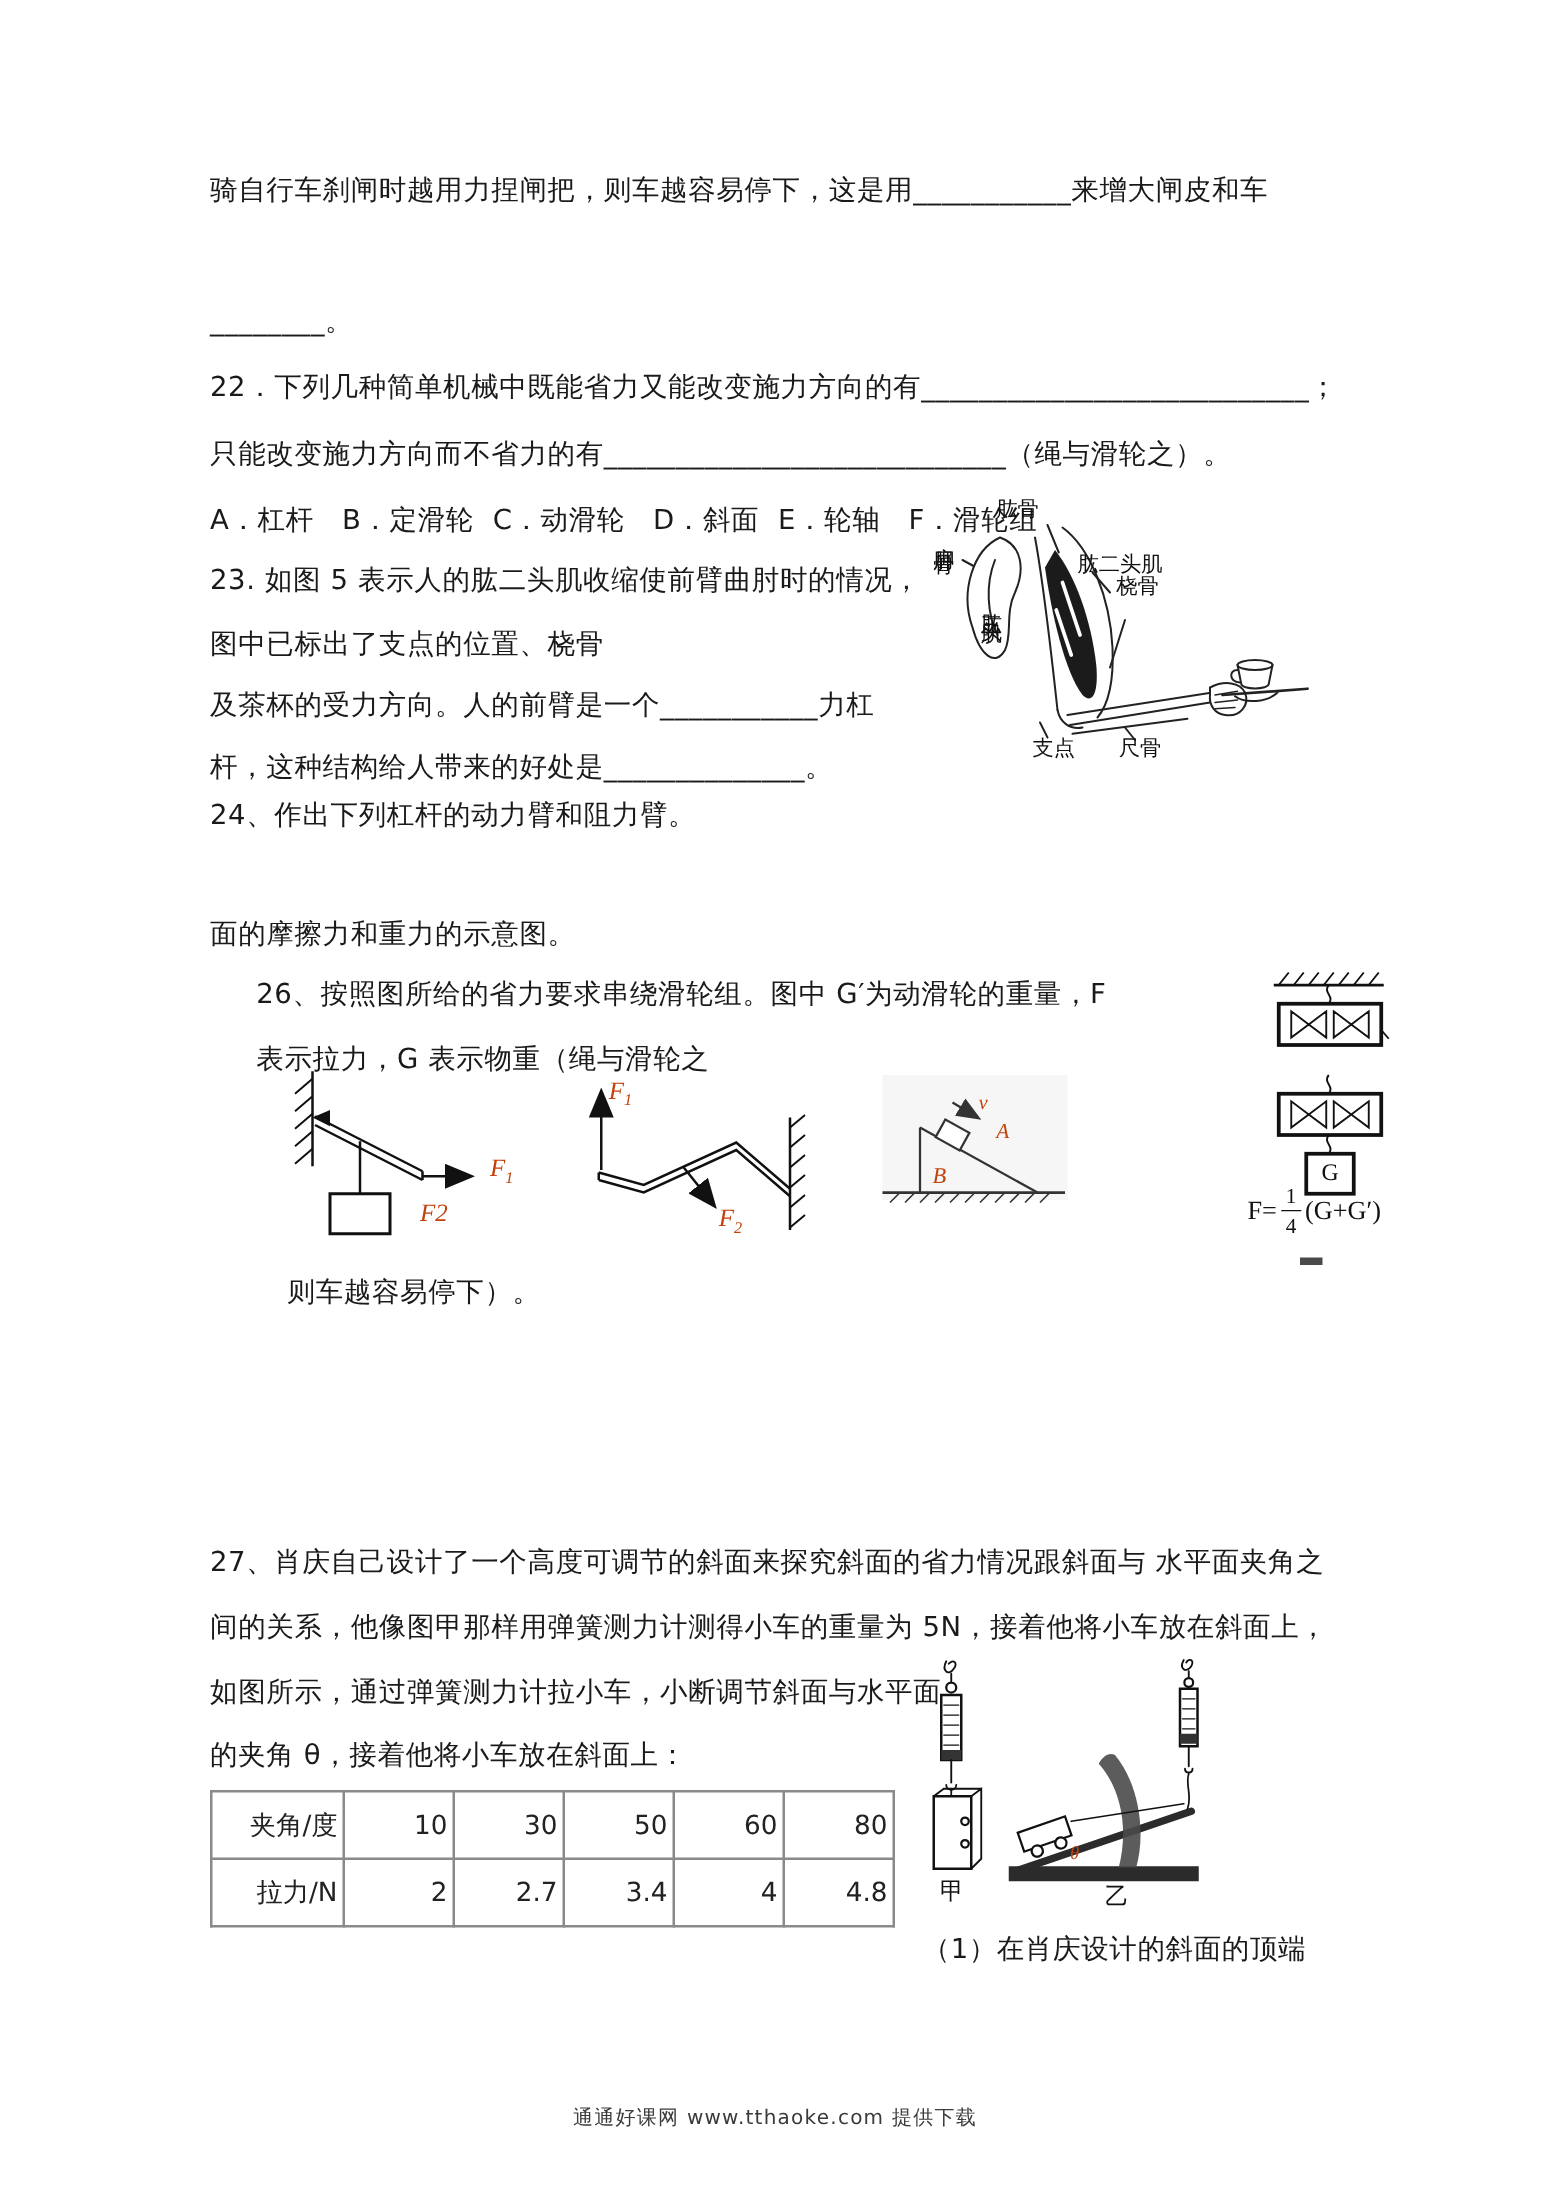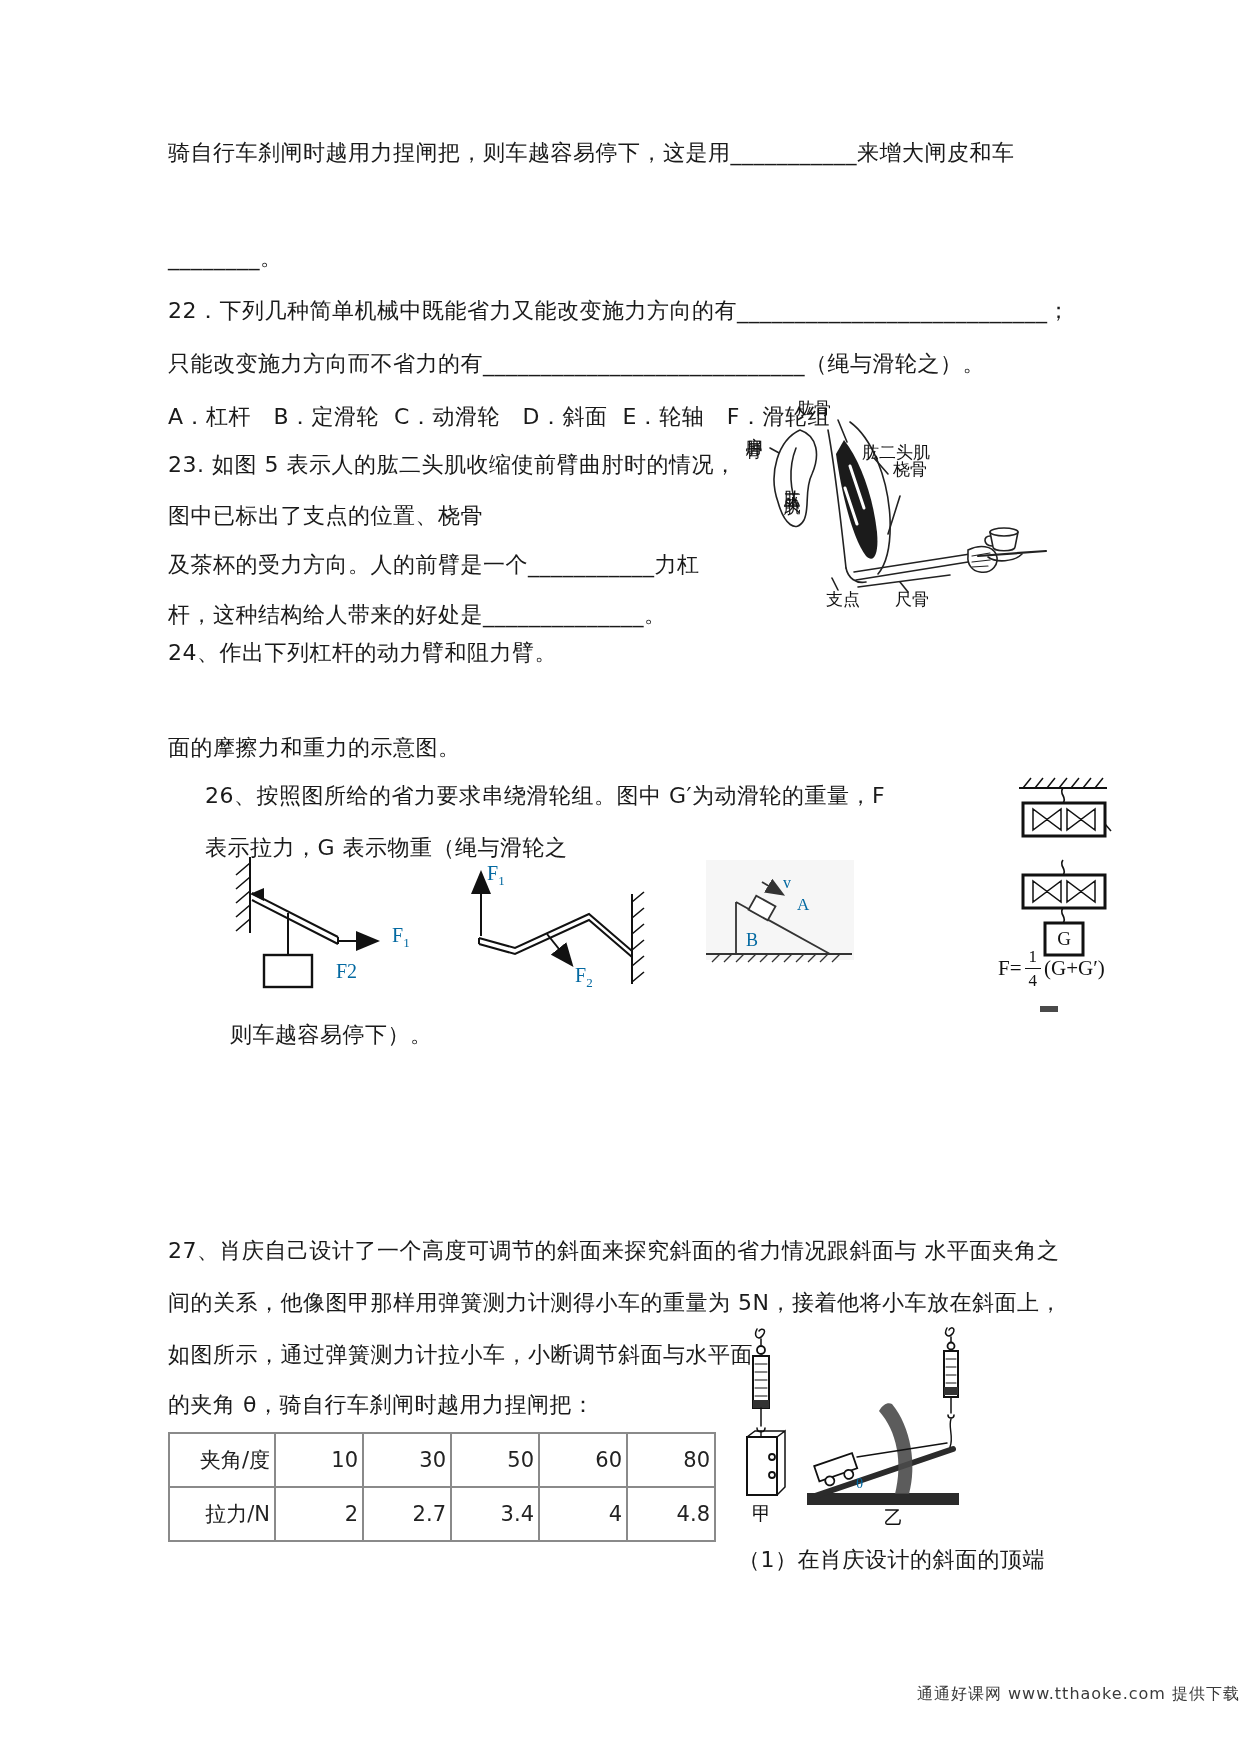--- a/index.html
+++ b/index.html
@@ -1,28 +1,28 @@
 <!DOCTYPE html>
 <html><head>
 <meta charset="utf-8">
 <style>
   html,body{margin:0;padding:0;background:#fff;}
   .page{position:relative;width:1240px;height:1754px;background:#ffffff;overflow:hidden;
         font-family:"DejaVu Sans",sans-serif;color:#1a1a1a;}
   .line{position:absolute;left:168px;font-size:22px;line-height:30px;white-space:pre;letter-spacing:.5px;}
   .fig-label{position:absolute;font-size:17px;color:#111;white-space:pre;line-height:1.15;}
   .vertical{writing-mode:vertical-rl;letter-spacing:3px;}
-  .force{position:absolute;font-family:"Liberation Serif",serif;font-size:20px;color:#0369a1;}
+  .force{position:absolute;font-family:"Liberation Serif",serif;font-size:20px;font-style:italic;color:#c2410c;}
   .force sub{font-size:13px;}
   svg{position:absolute;}
   table.data{position:absolute;left:168px;top:1432px;border-collapse:collapse;background:#fff;}
   table.data td{border:2px solid #8a8a8a;text-align:right;font-size:21px;color:#222;height:52px;padding:0 4px;}
   table.data td.c0{width:96px;}
   table.data td.cn{width:78px;}
-  .footer{position:absolute;top:1684px;left:0;width:100%;text-align:right;font-size:16px;color:#3a3a3a;letter-spacing:1px;}
+  .footer{position:absolute;top:1684px;left:0;width:100%;text-align:center;font-size:16px;color:#3a3a3a;letter-spacing:1px;}
   .formula{position:absolute;left:998px;top:948px;display:flex;align-items:center;
            font-family:"Liberation Serif",serif;font-size:21px;color:#111;}
   .frac{display:flex;flex-direction:column;align-items:center;line-height:1;margin:0 3px;font-size:17px;}
   .frac .num{padding:0 4px 3px;}
   .frac .den{padding:3px 4px 0;border-top:1.6px solid #111;}
   .cutglyph{position:absolute;left:1040px;top:1006px;width:18px;height:6px;background:#4a4a4a;}
 </style>
 </head>
 <body>
 
@@ -38,21 +38,21 @@
   <div class="line" style="top:600px">杆，这种结构给人带来的好处是______________。</div>
   <div class="line" style="top:550px">及茶杯的受力方向。人的前臂是一个___________力杠</div>
   <div class="line" style="top:638px">24、作出下列杠杆的动力臂和阻力臂。</div>
   <div class="line" style="top:733px">面的摩擦力和重力的示意图。</div>
   <div class="line" style="top:781px;left:205px">26、按照图所给的省力要求串绕滑轮组。图中 G′为动滑轮的重量，F</div>
   <div class="line" style="top:833px;left:205px">表示拉力，G 表示物重（绳与滑轮之</div>
   <div class="line" style="top:1020px;left:230px">则车越容易停下）。</div>
   <div class="line" style="top:1236px">27、肖庆自己设计了一个高度可调节的斜面来探究斜面的省力情况跟斜面与 水平面夹角之</div>
   <div class="line" style="top:1288px">间的关系，他像图甲那样用弹簧测力计测得小车的重量为 5N，接着他将小车放在斜面上，</div>
   <div class="line" style="top:1340px">如图所示，通过弹簧测力计拉小车，小断调节斜面与水平面</div>
-  <div class="line" style="top:1390px">的夹角 θ，骑自行车刹闸时越用力捏闸把：</div>
+  <div class="line" style="top:1390px">的夹角 θ，接着他将小车放在斜面上：</div>
   <div class="line" style="top:1545px;left:738px">（1）在肖庆设计的斜面的顶端</div>
 
   <svg style="left:738px;top:396px" width="310" height="235" viewBox="0 0 310 235">
     <g stroke="#222" fill="none" stroke-width="1.6" stroke-linecap="round">
       <path d="M100,24 L109,46"></path>
       <path d="M32,52 L54,64"></path>
       <path d="M62,34 C40,44 30,78 40,106 C46,128 58,138 66,124 C72,112 66,94 74,78 C82,60 80,40 62,34 Z" fill="#fff"></path>
       <path d="M58,52 C50,72 52,96 60,112"></path>
       <path d="M112,26 C134,42 150,82 152,122 C153,146 150,166 140,178"></path>
       <path d="M90,34 C97,72 103,126 108,172"></path>

